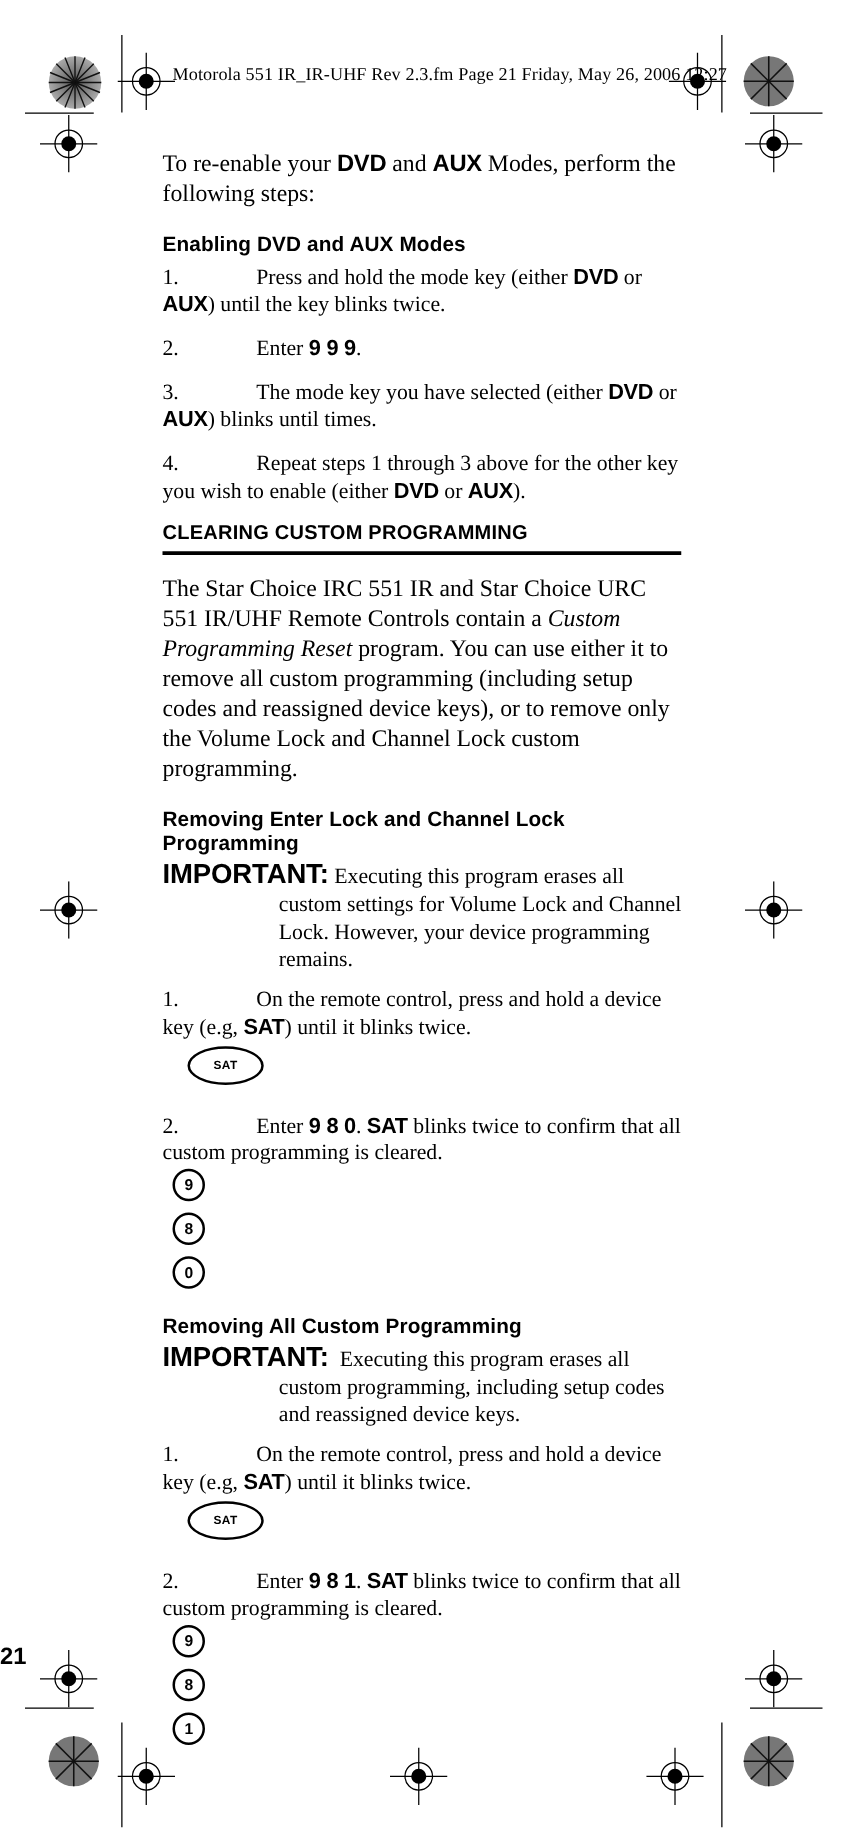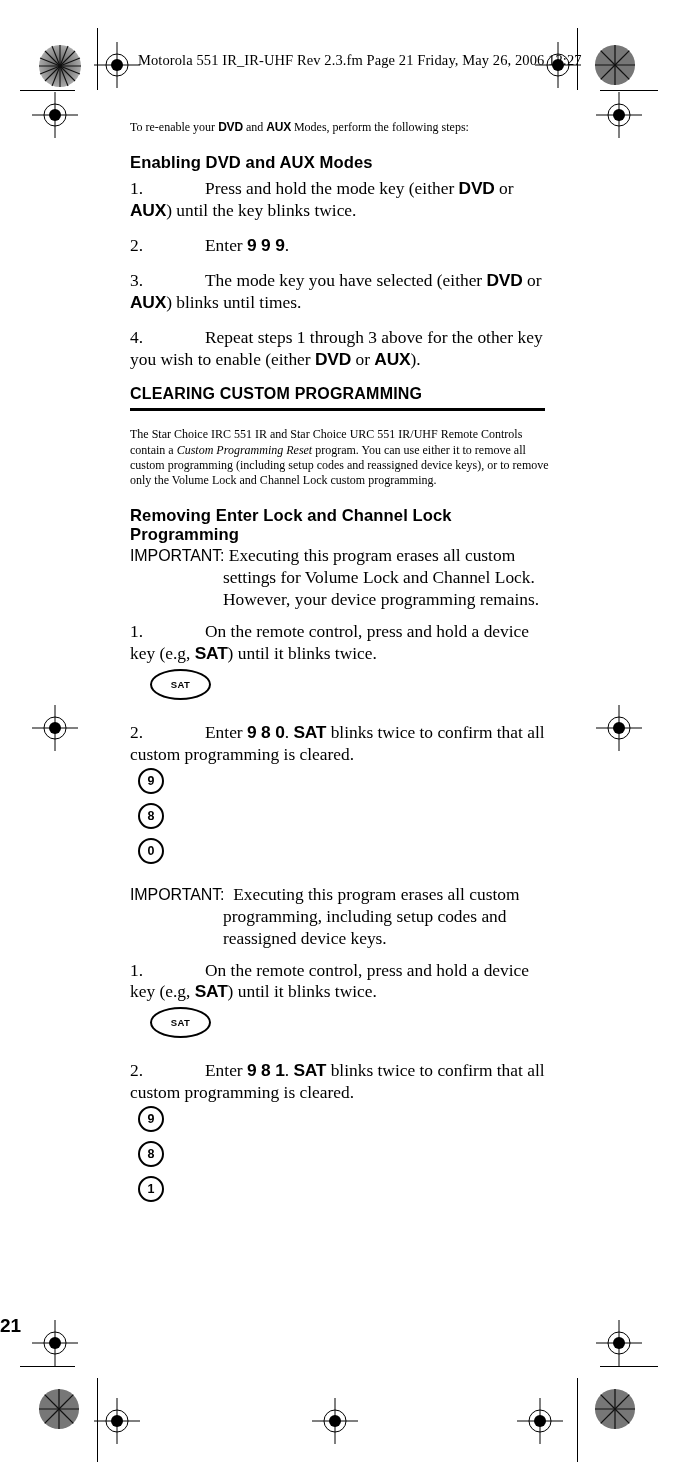--- a/index.html
+++ b/index.html
@@ -40,21 +40,21 @@
   
   .content {
     position: absolute;
     left: 130px;
     top: 120px;
     width: 420px;
   }
 
   p.body {
     margin: 0 0 14px 0;
-    font-size: 12px;
+    font-size: 19px;
     line-height: 1.26;
     font-family: "Liberation Serif", serif;
   }
 
   .b { font-family: "Liberation Sans Narrow", "Liberation Sans", sans-serif;
        font-weight: bold; font-stretch: condensed; letter-spacing: -0.2px; }
   .i { font-style: italic; }
 
   h2.section {
     margin: 14px 0 0 0;
@@ -84,23 +84,23 @@
 
   
   .important {
     position: relative;
     margin: 1px 0 10px 0;
     font-size: 17.4px;
     line-height: 1.26;
   }
   .important .lbl {
     font-family: "Liberation Sans Narrow", "Liberation Sans", sans-serif;
-    font-weight: normal;
+    font-weight: bold;
     font-stretch: condensed;
-    font-size: 16px;
+    font-size: 22px;
     letter-spacing: -0.1px;
   }
   .important .txt { display: block; padding-left: 93px; text-indent: -93px; }
 
   
   .step {
     position: relative;
     margin: 0 0 13px 0;
     min-height: 20px;
   }
@@ -373,20 +373,21 @@
   <div class="step" style="margin-bottom:2px;">
     <span class="num">2.</span>
     <span class="txt"><span>Enter </span><span class="b">9  8  0</span><span>. </span><span class="b">SAT</span><span> blinks twice to confirm that all custom programming is cleared.</span></span>
   </div>
   <div class="keys keycol" style="margin-bottom:20px;">
     <div class="key-circle">9</div>
     <div class="key-circle">8</div>
     <div class="key-circle">0</div>
   </div>
 
+  <h3 class="subsection" style="margin-top:16px;">Removing All Custom Programming</h3>
 
   <div class="important">
     <span class="txt"><span class="lbl">IMPORTANT:</span>&nbsp; <span>Executing this program erases all custom programming, including setup codes and reassigned device keys.</span></span>
   </div>
 
   <div class="step" style="margin-bottom:4px;">
     <span class="num">1.</span>
     <span class="txt"><span>On the remote control, press and hold a device key (e.g, </span><span class="b">SAT</span><span>) until it blinks twice.</span></span>
   </div>
   <div class="keys" style="margin-bottom:22px;">

